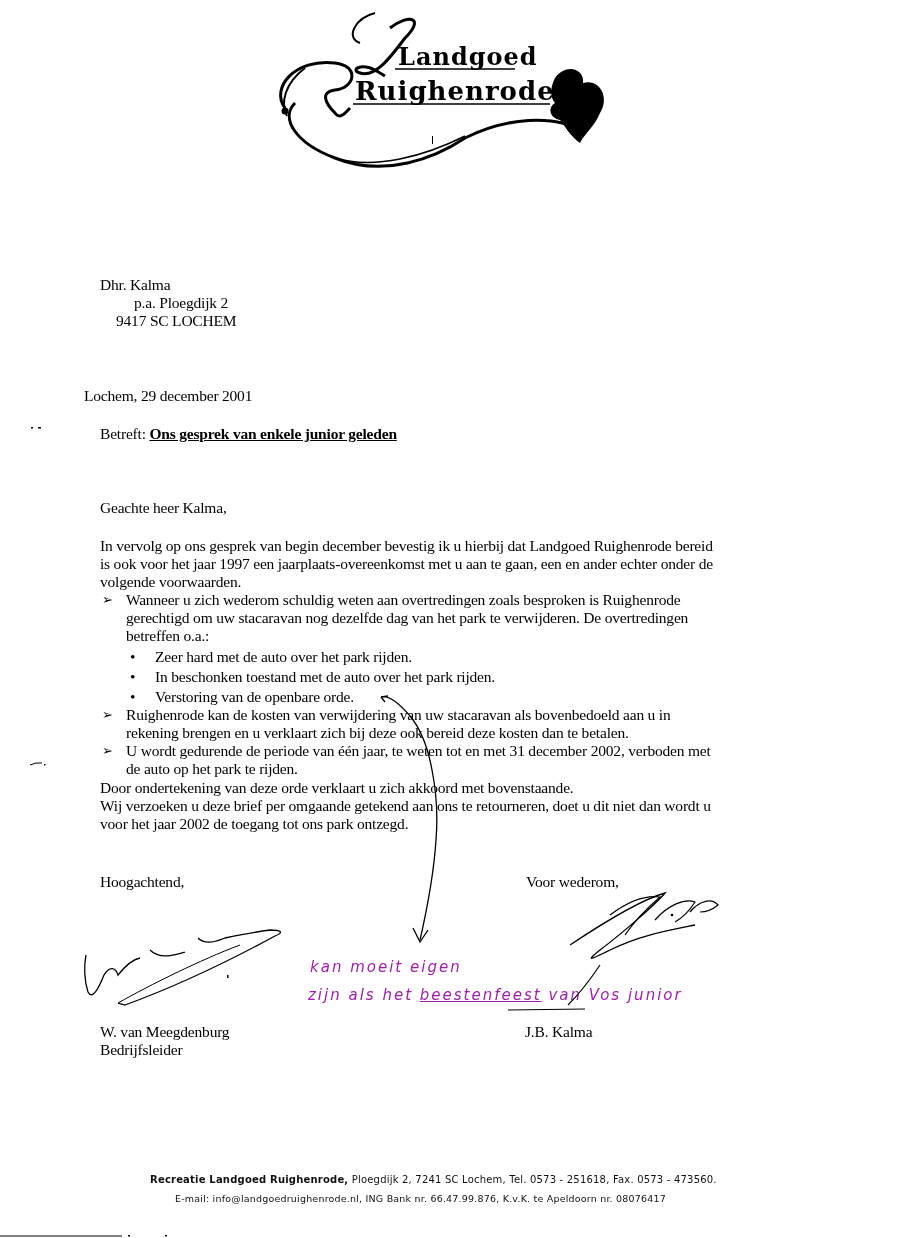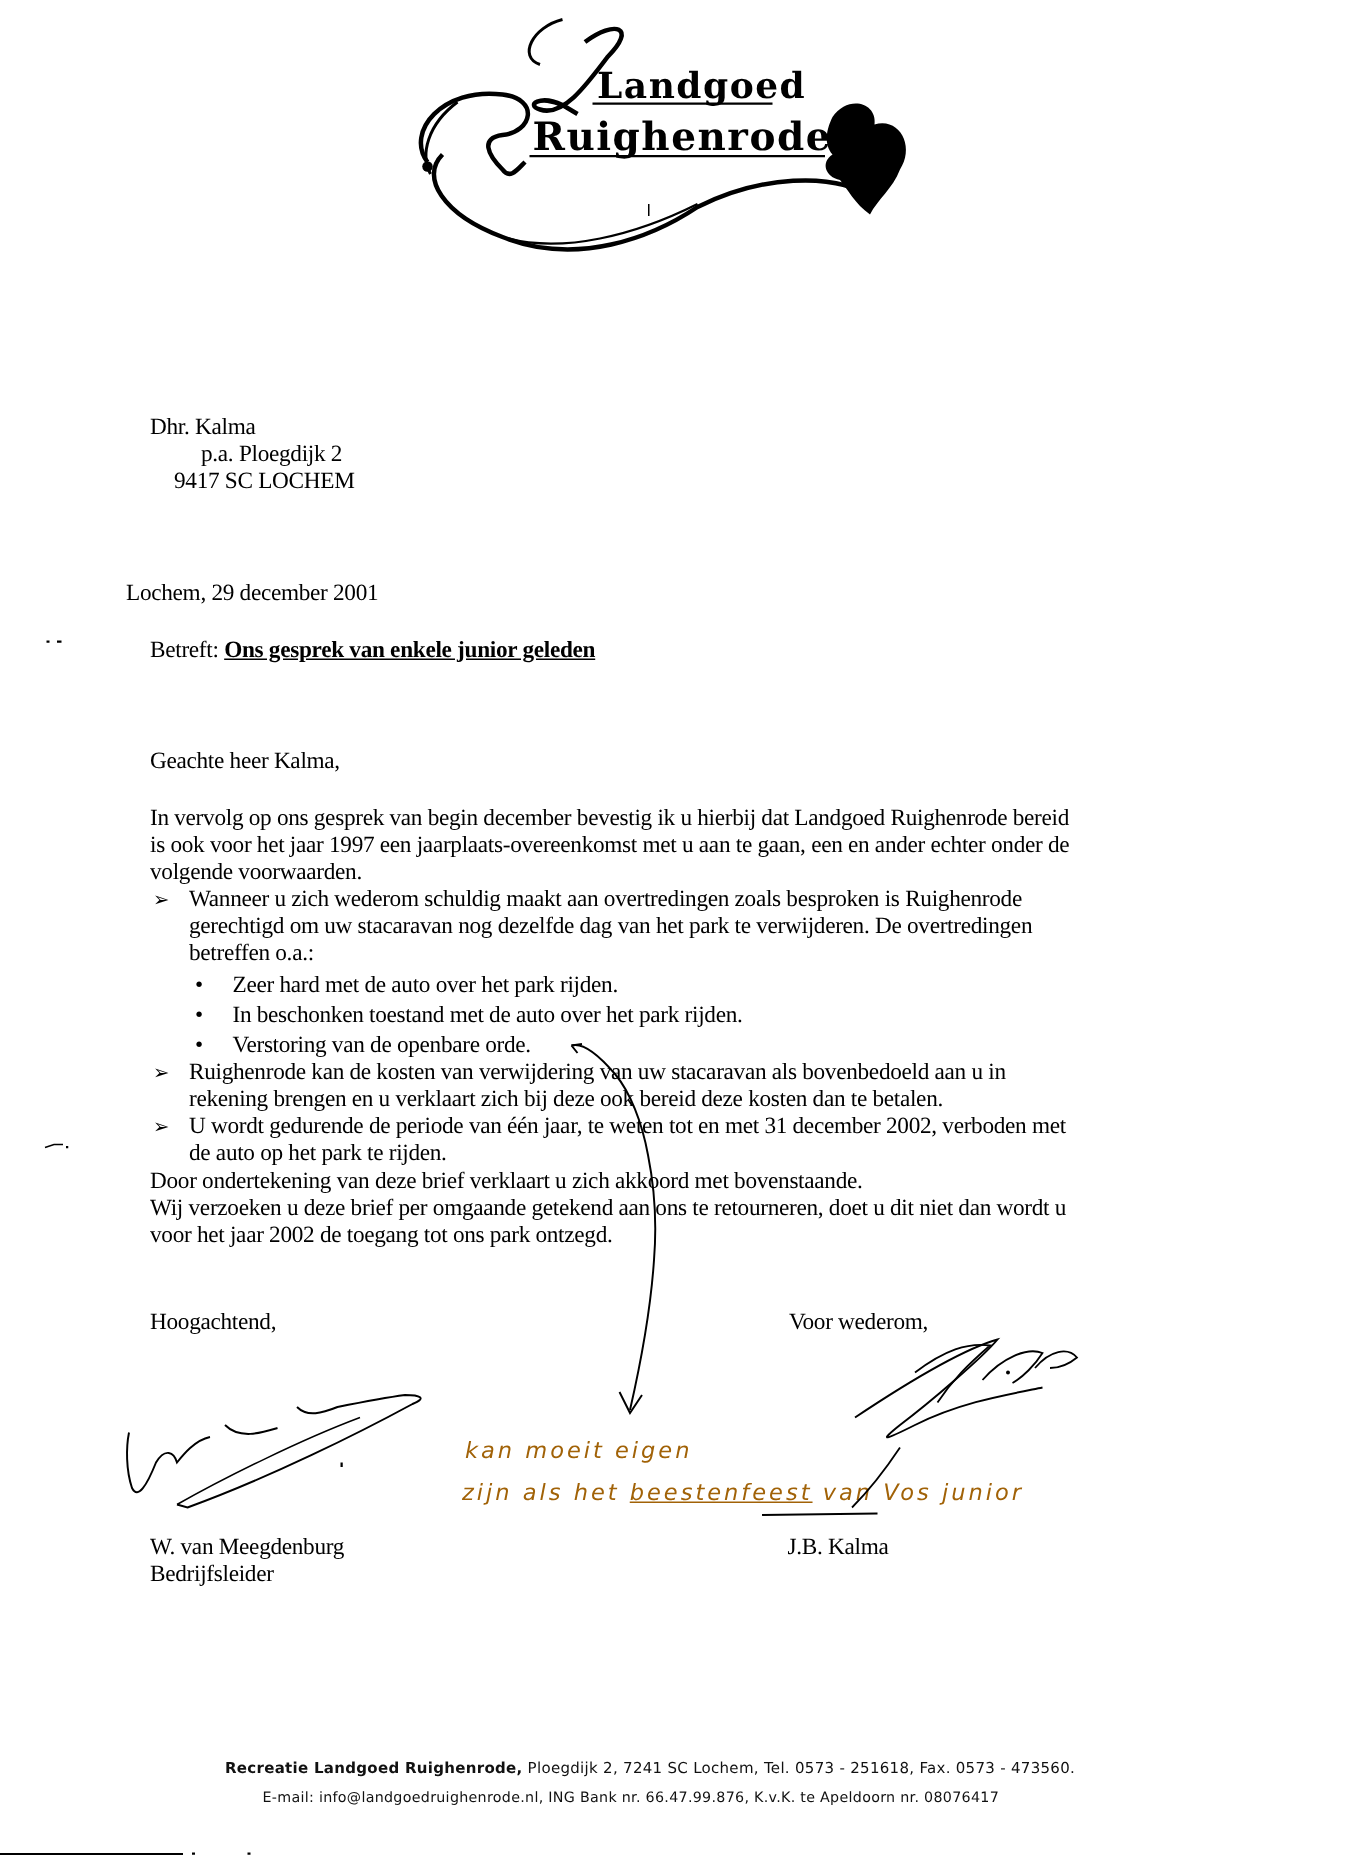--- a/index.html
+++ b/index.html
@@ -6,21 +6,21 @@
   body { width: 900px; height: 1238px; position: relative; overflow: hidden;
          font-family: "Liberation Serif", serif; color: #000; }
   .abs { position: absolute; }
   .txt { font-size: 15.5px; line-height: 18px; white-space: nowrap; letter-spacing: -0.2px; }
   .logo-svg { position: absolute; left: 265px; top: 8px; width: 350px; height: 180px; }
   .logo-word1 { font-family: "DejaVu Serif", serif; font-weight: bold; font-size: 24px; letter-spacing: 1px; }
   .logo-word2 { font-family: "DejaVu Serif", serif; font-weight: bold; font-size: 26px; letter-spacing: 1px; }
   .underline-bold { font-weight: bold; text-decoration: underline; }
   .footer1 { font-family: "DejaVu Sans", sans-serif; font-size: 10px; letter-spacing: 0.2px; color: #111; }
   .footer2 { font-family: "DejaVu Sans", sans-serif; font-size: 9.5px; letter-spacing: 0.2px; color: #111; }
-  .hand { font-family: "DejaVu Sans", sans-serif; font-size: 15px; letter-spacing: 2px; font-style: italic; color: #a16207; }
+  .hand { font-family: "DejaVu Sans", sans-serif; font-size: 15px; letter-spacing: 2px; font-style: italic; color: #a21caf; }
   svg.overlay { position: absolute; left: 0; top: 0; width: 900px; height: 1238px; pointer-events: none; }
 </style>
 </head>
 <body>
 
 <div>
   <svg class="logo-svg" viewBox="0 0 350 180">
 
     <path d="M30 95 C 15 110, 30 135, 70 150 C 120 170, 170 150, 200 130 C 240 110, 290 105, 320 125" fill="none" stroke="#000" stroke-width="3"></path>
     <path d="M70 150 C 110 162, 160 148, 200 128" fill="none" stroke="#000" stroke-width="1.5"></path>
@@ -59,21 +59,21 @@
 <div>
   <div class="abs txt" style="left:100px; top:537px;">In vervolg op ons gesprek van begin december bevestig ik u hierbij dat Landgoed Ruighenrode bereid</div>
   <div class="abs txt" style="left:100px; top:555px;">is ook voor het jaar 1997 een jaarplaats-overeenkomst met u aan te gaan, een en ander echter onder de</div>
   <div class="abs txt" style="left:100px; top:573px;">volgende voorwaarden.</div>
 </div>
 
 <div>
 
   <div>
     <div class="abs txt" style="left:102px; top:591px; font-size:13px;">➢</div>
-    <div class="abs txt" style="left:126px; top:591px;">Wanneer u zich wederom schuldig maakt aan overtredingen zoals besproken is Ruighenrode</div>
+    <div class="abs txt" style="left:126px; top:591px;">Wanneer u zich wederom schuldig weten aan overtredingen zoals besproken is Ruighenrode</div>
     <div class="abs txt" style="left:126px; top:609px;">gerechtigd om uw stacaravan nog dezelfde dag van het park te verwijderen. De overtredingen</div>
     <div class="abs txt" style="left:126px; top:627px;">betreffen o.a.:</div>
     <div>
       <div class="abs txt" style="left:130px; top:648px;">•</div>
       <div class="abs txt" style="left:155px; top:648px;">Zeer hard met de auto over het park rijden.</div>
       <div class="abs txt" style="left:130px; top:668px;">•</div>
       <div class="abs txt" style="left:155px; top:668px;">In beschonken toestand met de auto over het park rijden.</div>
       <div class="abs txt" style="left:130px; top:688px;">•</div>
       <div class="abs txt" style="left:155px; top:688px;">Verstoring van de openbare orde.</div>
     </div>
@@ -86,21 +86,21 @@
   </div>
 
   <div>
     <div class="abs txt" style="left:102px; top:742px; font-size:13px;">➢</div>
     <div class="abs txt" style="left:126px; top:742px;">U wordt gedurende de periode van één jaar, te weten tot en met 31 december 2002, verboden met</div>
     <div class="abs txt" style="left:126px; top:760px;">de auto op het park te rijden.</div>
   </div>
 </div>
 
 <div>
-  <div class="abs txt" style="left:100px; top:779px;">Door ondertekening van deze brief verklaart u zich akkoord met bovenstaande.</div>
+  <div class="abs txt" style="left:100px; top:779px;">Door ondertekening van deze orde verklaart u zich akkoord met bovenstaande.</div>
   <div class="abs txt" style="left:100px; top:797px;">Wij verzoeken u deze brief per omgaande getekend aan ons te retourneren, doet u dit niet dan wordt u</div>
   <div class="abs txt" style="left:100px; top:815px;">voor het jaar 2002 de toegang tot ons park ontzegd.</div>
 </div>
 
 <div>
   <div class="abs txt" style="left:100px; top:873px;">Hoogachtend,</div>
   <div class="abs txt" style="left:526px; top:873px;">Voor wederom,</div>
   <div class="abs txt" style="left:100px; top:1023px;">W. van Meegdenburg</div>
   <div class="abs txt" style="left:100px; top:1041px;">Bedrijfsleider</div>
   <div class="abs txt" style="left:525px; top:1023px;">J.B. Kalma</div>

